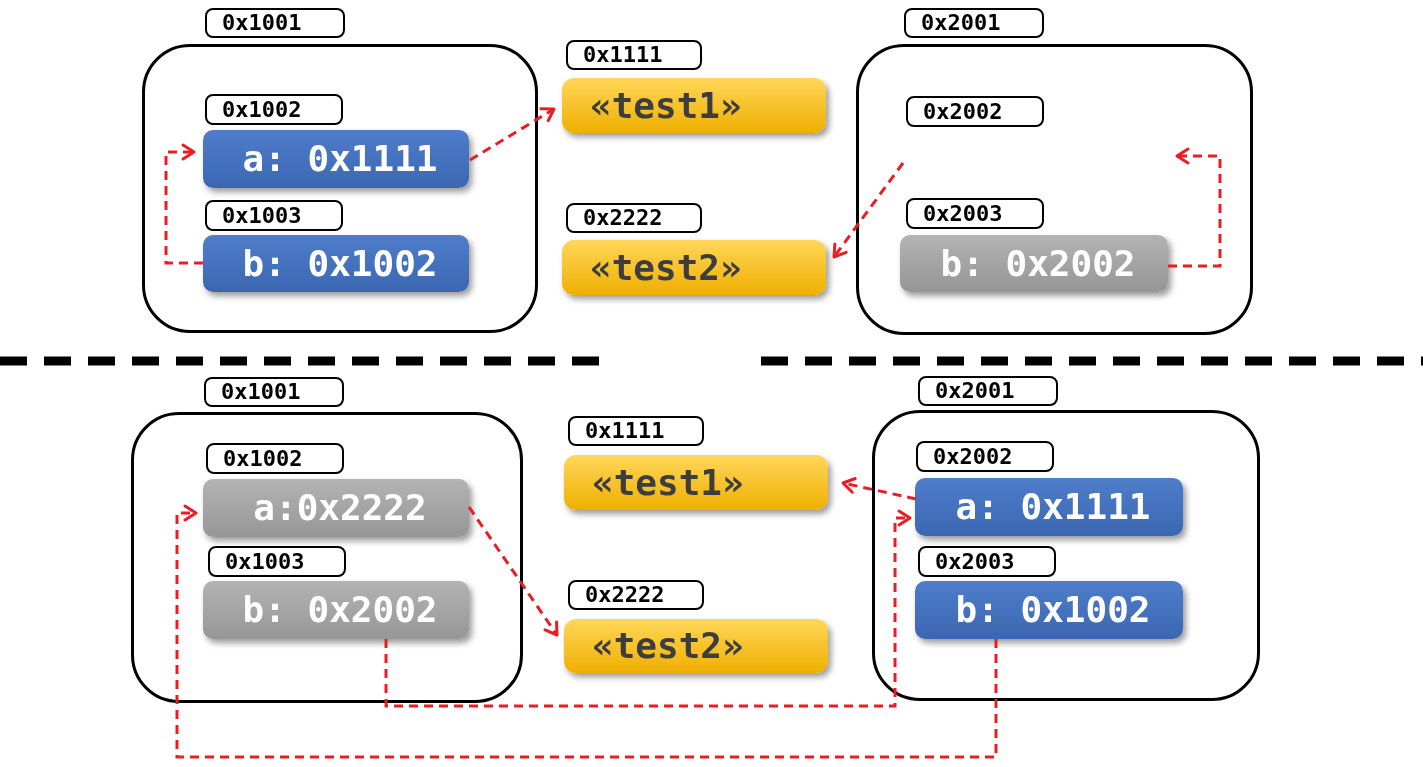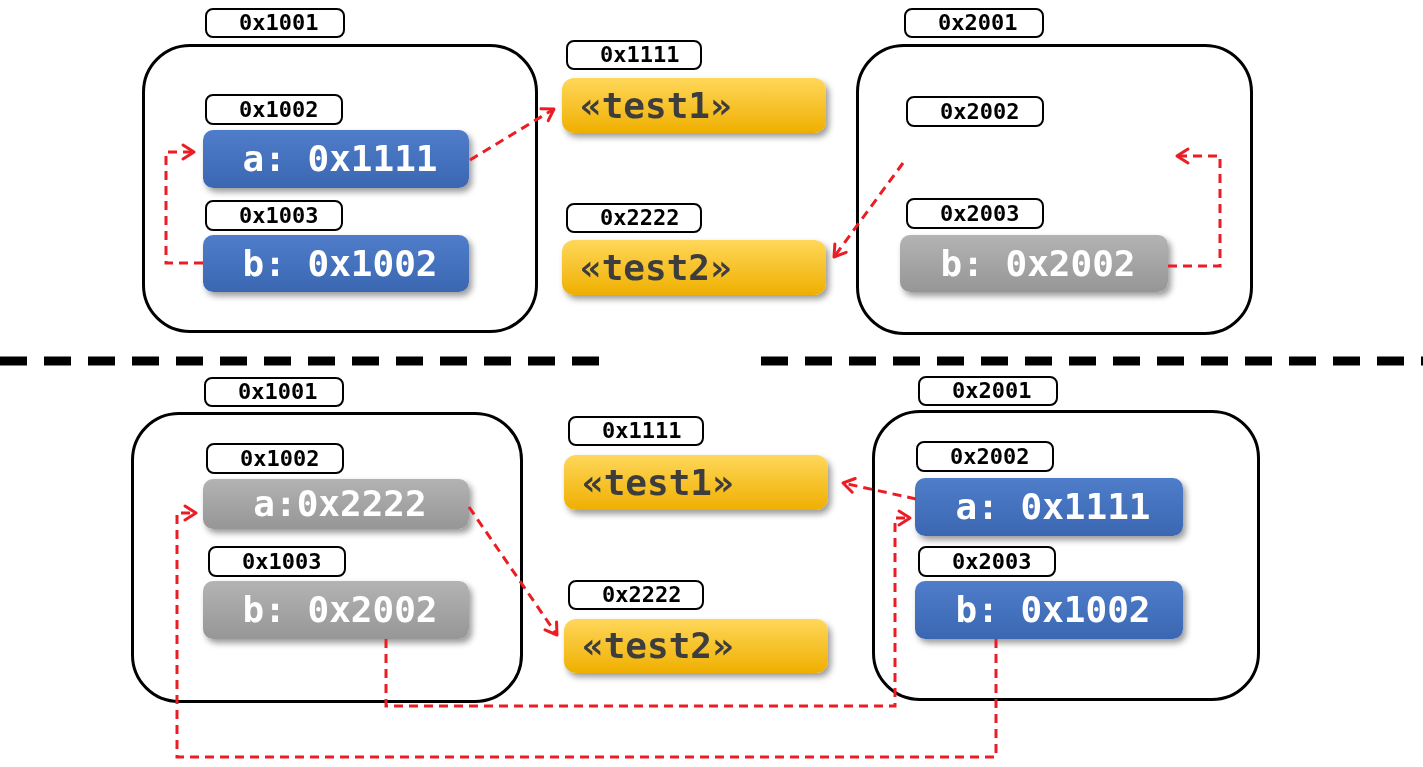--- a/index.html
+++ b/index.html
@@ -6,35 +6,35 @@
   *{box-sizing:border-box;}
   #canvas{
     position:relative;width:1423px;height:767px;background:#fff;overflow:hidden;
     font-family:"DejaVu Sans Mono", monospace;
   }
   .panel{
     position:absolute;background:#fff;border:3px solid #000;border-radius:48px;z-index:1;
   }
   .tag{
     position:absolute;background:#fff;border:2px solid #000;border-radius:8px;z-index:2;
-    display:flex;align-items:center;padding-left:32px;
+    display:flex;align-items:center;padding-left:15px;
     font-size:22px;font-weight:bold;color:#000;line-height:1;
   }
   .val{
     position:absolute;border-radius:10px;z-index:2;
     display:flex;align-items:center;justify-content:center;
     font-size:36px;font-weight:bold;color:#fff;line-height:1;
     box-shadow:3px 4px 6px rgba(0,0,0,0.40);
     padding-left:8px;
   }
   .blue{background:linear-gradient(180deg,#4F7DC9 0%,#3B67B2 100%);}
   .gray{background:linear-gradient(180deg,#B3B3B3 0%,#969696 100%);}
   .ybox{
     position:absolute;border-radius:12px;z-index:2;
-    display:flex;align-items:center;padding-left:18px;
+    display:flex;align-items:center;padding-left:28px;
     font-size:36px;font-weight:bold;color:#3D3D3D;line-height:1;
     background:linear-gradient(180deg,#FFD75A 0%,#EFAF00 100%);
     box-shadow:3px 4px 6px rgba(0,0,0,0.40);
   }
   #overlay{position:absolute;left:0;top:0;z-index:5;pointer-events:none;}
   .swapbox{
     position:absolute;left:615px;top:330px;width:143px;height:58px;z-index:6;
     background:#fff;border:4px dashed #000;border-radius:2px;
     display:flex;align-items:center;justify-content:center;
     font-size:32px;color:#000;letter-spacing:2px;
@@ -90,21 +90,21 @@
     </div>
 
 
   <div class="panel" style="left:131px;top:412px;width:392px;height:291px;"></div>
   <div class="tag" style="left:204px;top:377px;width:140px;height:30px;">
       <span>0x1001</span>
     </div>
   <div class="tag" style="left:206px;top:443px;width:138px;height:31px;">
       <span>0x1002</span>
     </div>
-  <div class="val gray" style="left:203px;top:479px;width:266px;height:50px;">
+  <div class="val gray" style="left:203px;top:479px;width:266px;height:58px;">
       <span>a:0x2222</span>
     </div>
   <div class="tag" style="left:208px;top:546px;width:138px;height:31px;">
       <span>0x1003</span>
     </div>
   <div class="val gray" style="left:203px;top:581px;width:266px;height:58px;">
       <span>b: 0x2002</span>
     </div>
 
   <div class="tag" style="left:568px;top:416px;width:136px;height:30px;">

